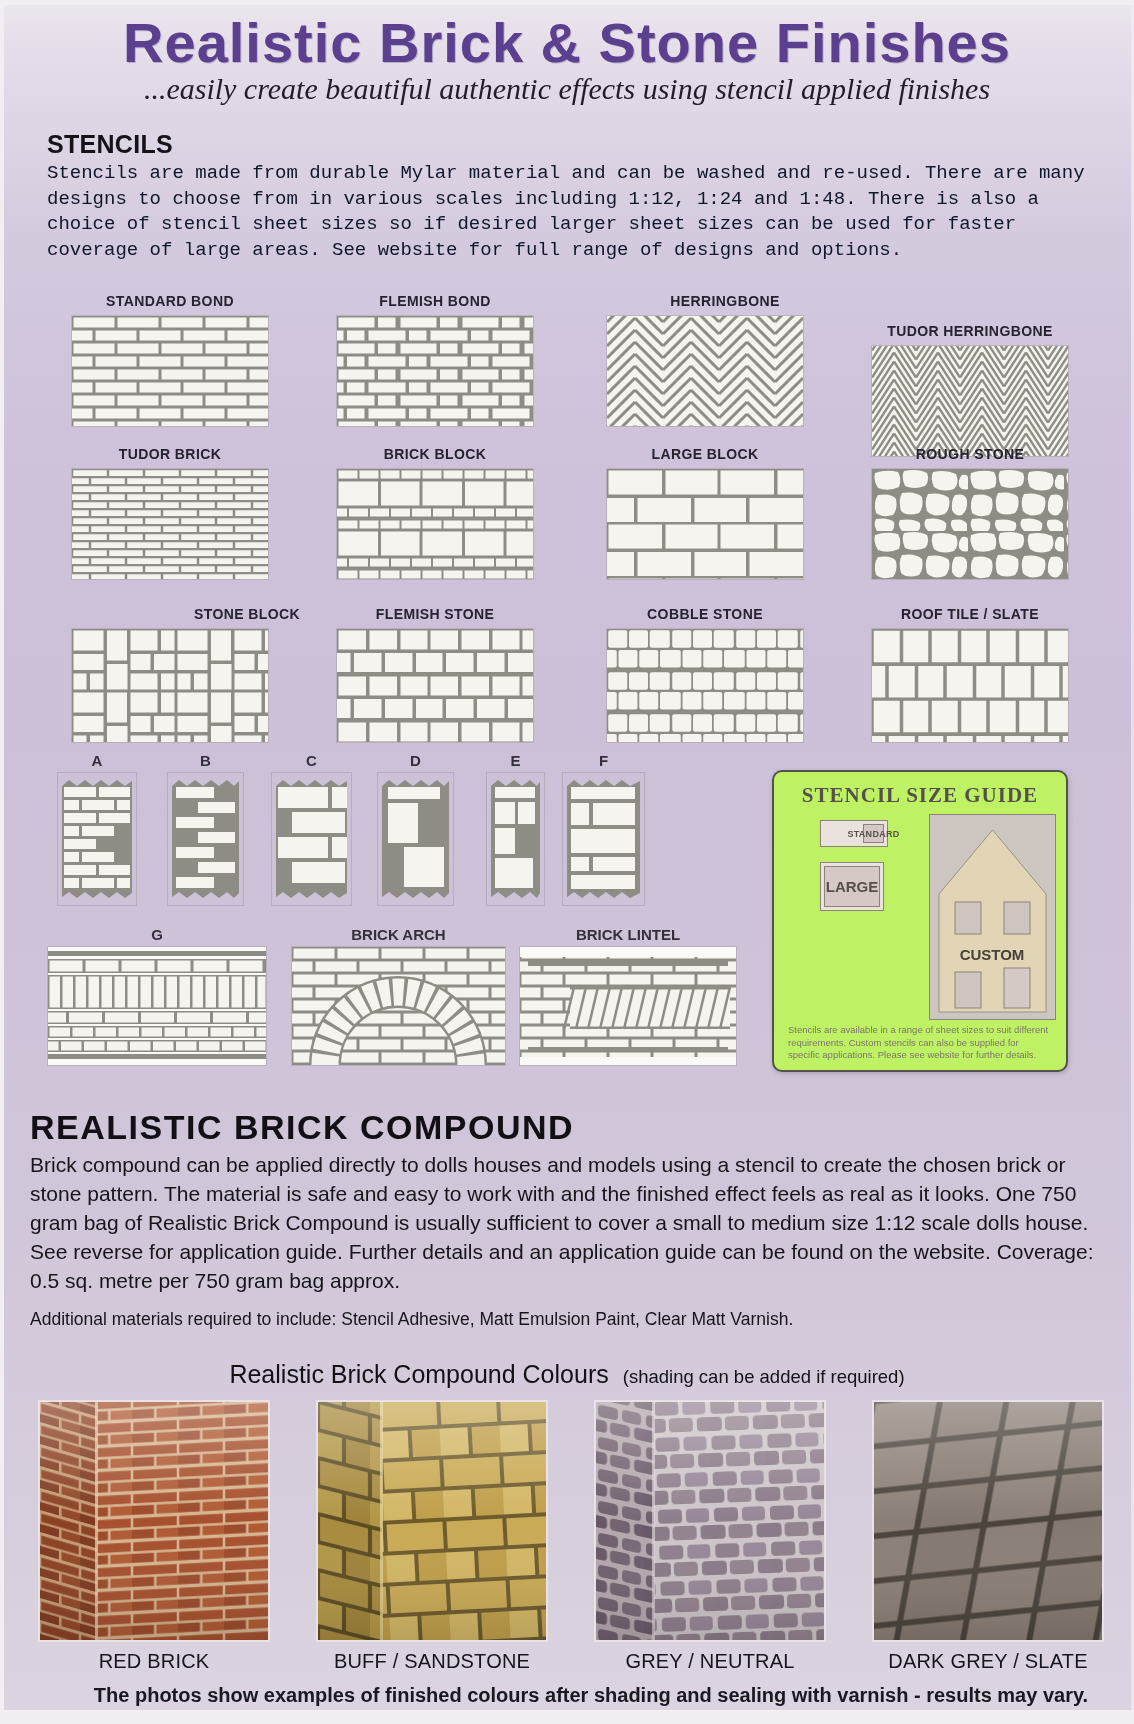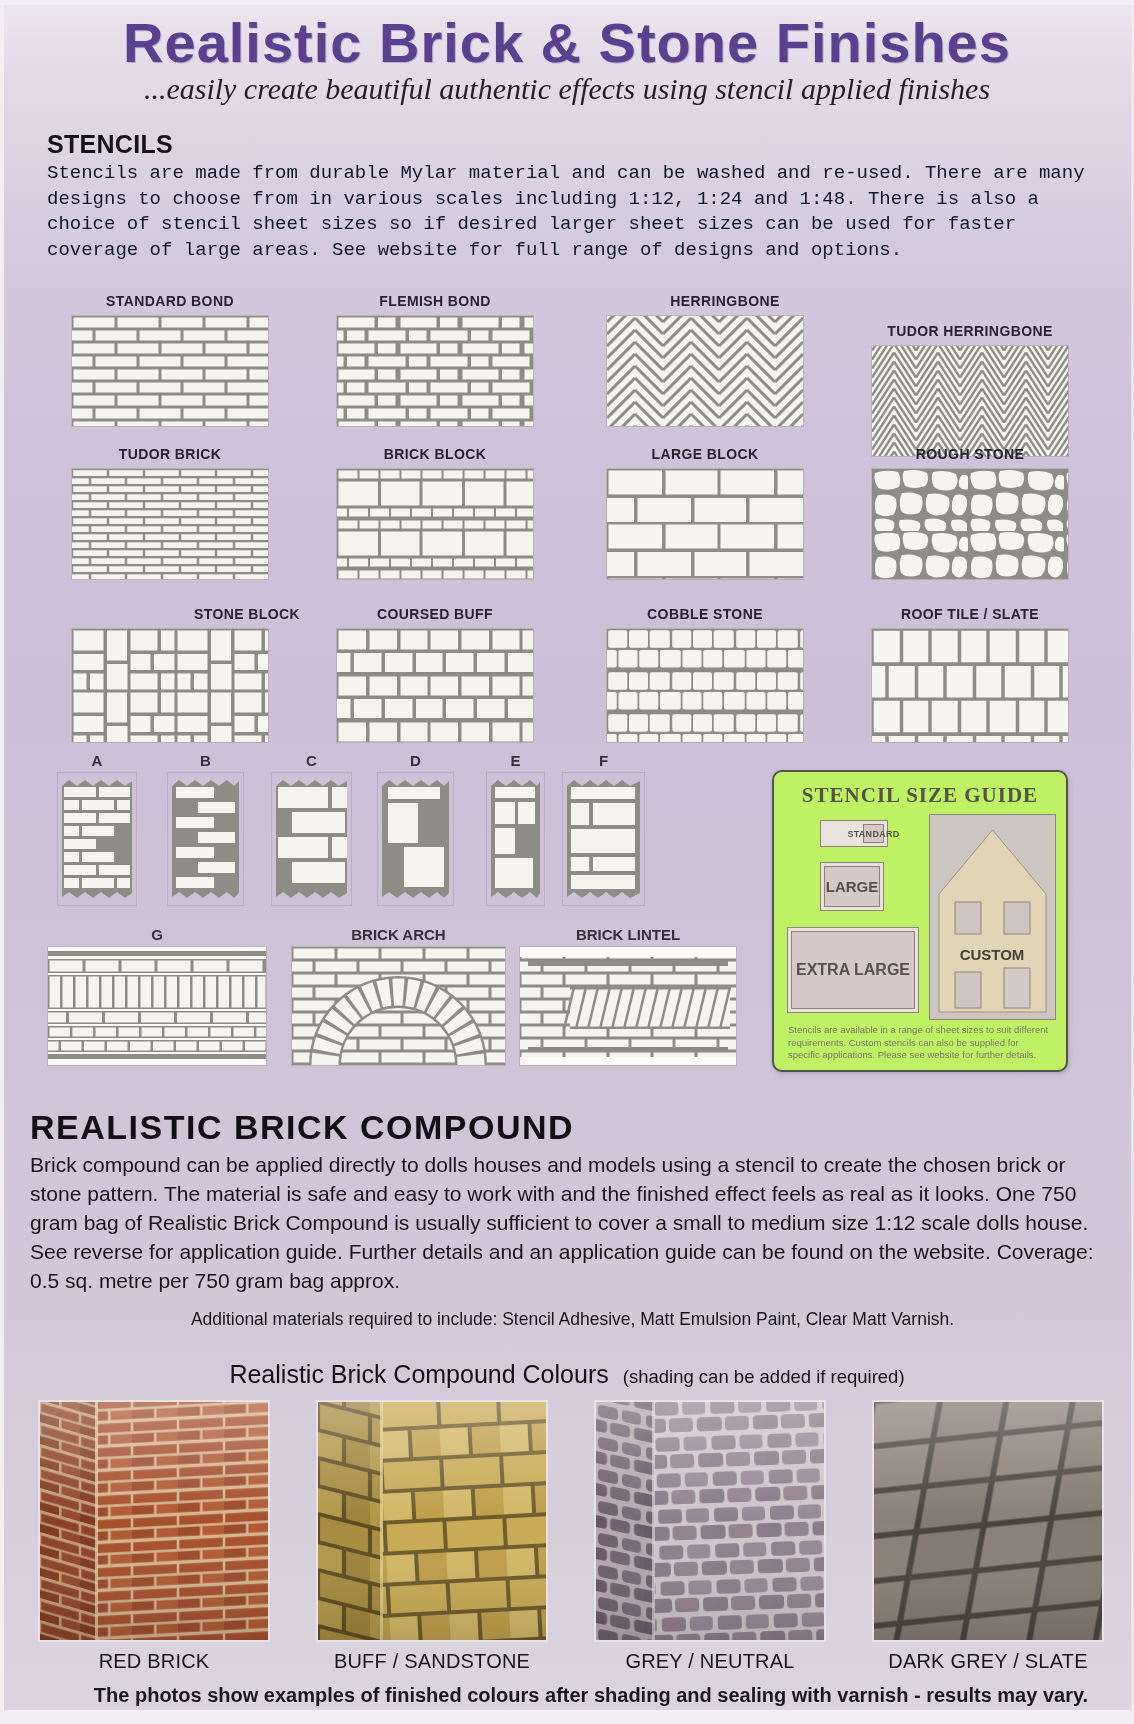--- a/index.html
+++ b/index.html
@@ -22,21 +22,21 @@
   .guide{left:772px;top:770px;width:292px;height:298px;background:#bef264;border:2px solid #55524c;
          border-radius:10px;box-shadow:1px 2px 4px rgba(80,70,90,.25);}
   .guide-title{left:0;right:0;top:11px;text-align:center;font-family:"Liberation Serif",serif;
                font-weight:bold;font-size:21px;letter-spacing:1px;color:#55504a;}
   .sgbox{position:absolute;border:1px solid #8d8379;padding:3px;background:#eae2dd;box-sizing:border-box;}
   .sgbox .in{border:1px solid #8d8379;background:#d5c8c5;width:100%;height:100%;box-sizing:border-box;
              display:flex;align-items:center;justify-content:center;font-weight:bold;color:#57504a;}
   .guide-note{left:14px;top:252px;width:264px;font-size:9.5px;line-height:12.5px;color:#7c766c;}
   .h-compound{left:30px;top:1108px;font-size:34px;font-weight:bold;color:#121016;letter-spacing:1.5px;white-space:nowrap;}
   .p-compound{left:30px;top:1150px;width:1085px;font-size:21px;line-height:29px;color:#17151b;}
-  .p-additional{left:30px;top:1309px;width:1085px;font-size:17.5px;color:#17151b;text-align:center;}
+  .p-additional{left:30px;top:1309px;width:1085px;font-size:17.5px;color:#17151b;}
   .h-colours{left:0;right:0;top:1360px;text-align:center;color:#131116;white-space:nowrap;}
   .h-colours .big{font-size:25px;}
   .h-colours .small{font-size:18.5px;}
   .photo{position:absolute;top:1402px;width:228px;height:238px;box-shadow:0 0 0 2px #e9e3e8;}
   .photo svg{display:block;}
   .photo-label{position:absolute;top:1650px;width:228px;text-align:center;font-size:20px;
                color:#17151c;letter-spacing:.2px;white-space:nowrap;}
   .footnote{left:0;right:0;top:1684px;text-align:center;font-size:20px;font-weight:600;color:#1a1820;margin-left:48px;}
 </style>
 </head>
@@ -293,21 +293,21 @@
     </svg>
 </div>
 
 <div class="cell" style="left:72px;top:606px;width:228px;text-align:right;">
   <div class="plabel">STONE BLOCK</div>
   <svg width="196" height="113">
       <rect width="196" height="113" fill="url(#patStoneBlock)"></rect>
     </svg>
 </div>
 <div class="cell" style="left:337px;top:606px;width:196px;">
-  <div class="plabel">COURSED BUFF</div>
+  <div class="plabel">FLEMISH STONE</div>
   <svg width="196" height="113">
       <rect width="196" height="113" fill="url(#patCoursed)"></rect>
     </svg>
 </div>
 <div class="cell" style="left:607px;top:606px;width:196px;">
   <div class="plabel">COBBLE STONE</div>
   <svg width="196" height="113">
       <rect width="196" height="113" fill="url(#patCobble)"></rect>
     </svg>
 </div>
@@ -524,23 +524,20 @@
 </div>
 
 <div class="abs guide">
   <div class="abs guide-title">STENCIL SIZE GUIDE</div>
   <div class="sgbox" style="left:46px;top:48px;width:68px;height:27px;padding-left:42px;">
     <div class="in" style="font-size:9px;letter-spacing:.3px;">STANDARD</div>
   </div>
   <div class="sgbox" style="left:46px;top:90px;width:64px;height:49px;">
     <div class="in" style="font-size:15px;">LARGE</div>
   </div>
-  <div class="sgbox" style="left:13px;top:155px;width:132px;height:86px;">
-    <div class="in" style="font-size:16px;">EXTRA LARGE</div>
-  </div>
   <svg class="abs" style="left:155px;top:42px;" width="127" height="206">
     <rect x="0.5" y="0.5" width="126" height="205" fill="#cdc5bf" stroke="#8d8379"></rect>
     <path d="M10,80 L63.5,16 L117,80 L117,198 L10,198 Z" fill="#e2d5b6" stroke="#9a9086"></path>
     <rect x="26" y="88" width="26" height="32" fill="#cfc5c0" stroke="#8d8379"></rect>
     <rect x="75" y="88" width="26" height="32" fill="#cfc5c0" stroke="#8d8379"></rect>
     <text x="63" y="146" text-anchor="middle" font-family="Liberation Sans, sans-serif" font-size="15" font-weight="bold" fill="#45403a">CUSTOM</text>
     <rect x="26" y="158" width="26" height="36" fill="#cfc5c0" stroke="#8d8379"></rect>
     <rect x="75" y="154" width="26" height="40" fill="#d4c9c4" stroke="#8d8379"></rect>
   </svg>
   <div class="abs guide-note">Stencils are available in a range of sheet sizes to suit different requirements.  Custom stencils can also be supplied for specific applications. Please see website for further details.</div>

